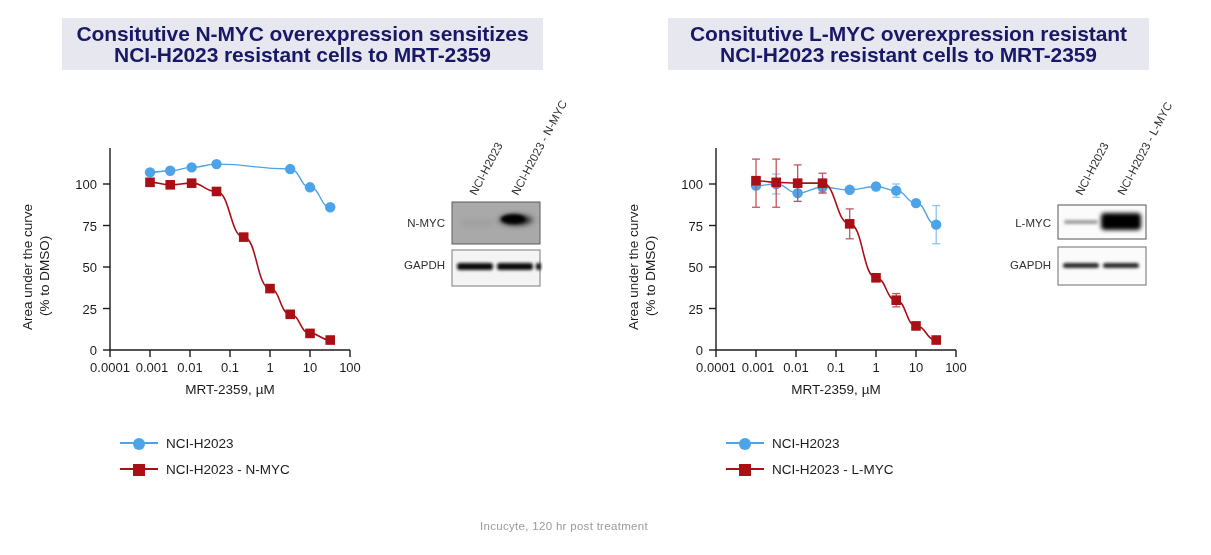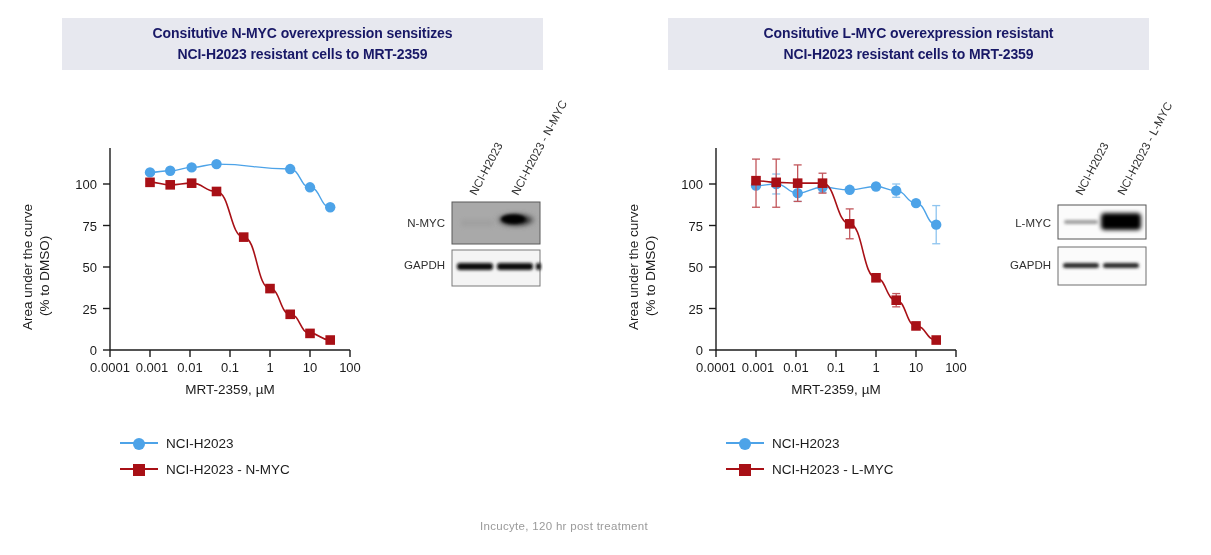--- a/index.html
+++ b/index.html
@@ -32,21 +32,21 @@
     background: #e7e8ef;
     display: flex;
     flex-direction: column;
     align-items: center;
     justify-content: center;
     text-align: center;
   }
   .title-band span {
     display: block;
     color: #181866;
-    font-size: 14px;
+    font-size: 21px;
     font-weight: bold;
     line-height: 21px;
     letter-spacing: -0.1px;
     white-space: nowrap;
   }
 
   .plot-wrap {
     position: absolute;
     left: 18px;
     top: 120px;

